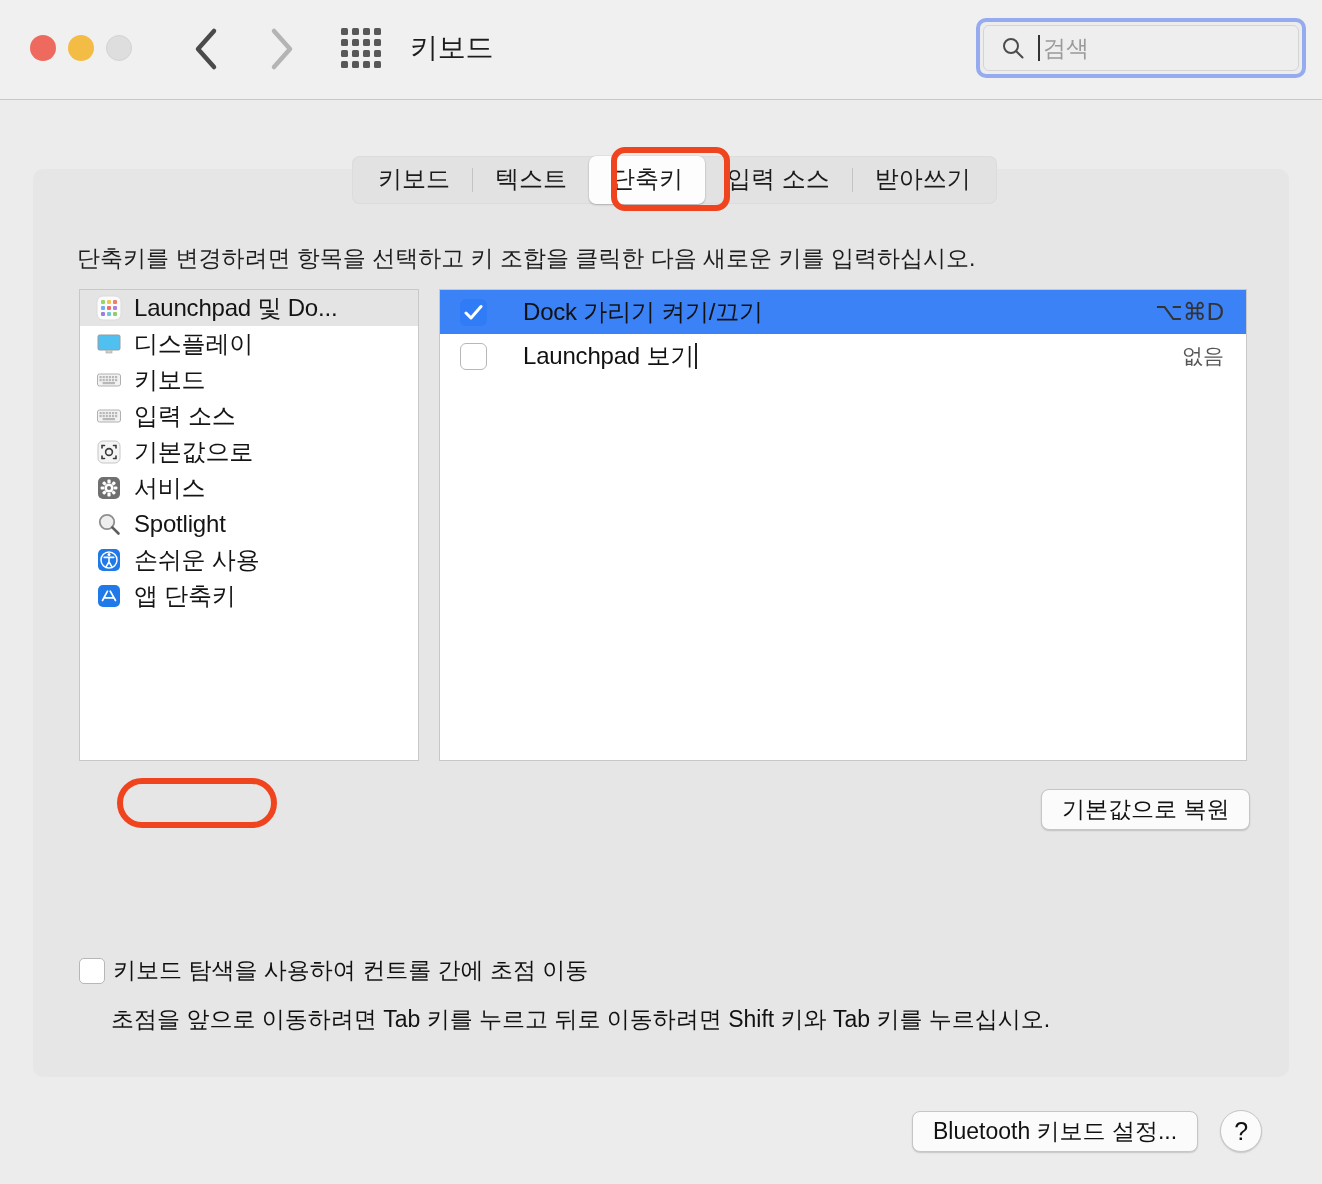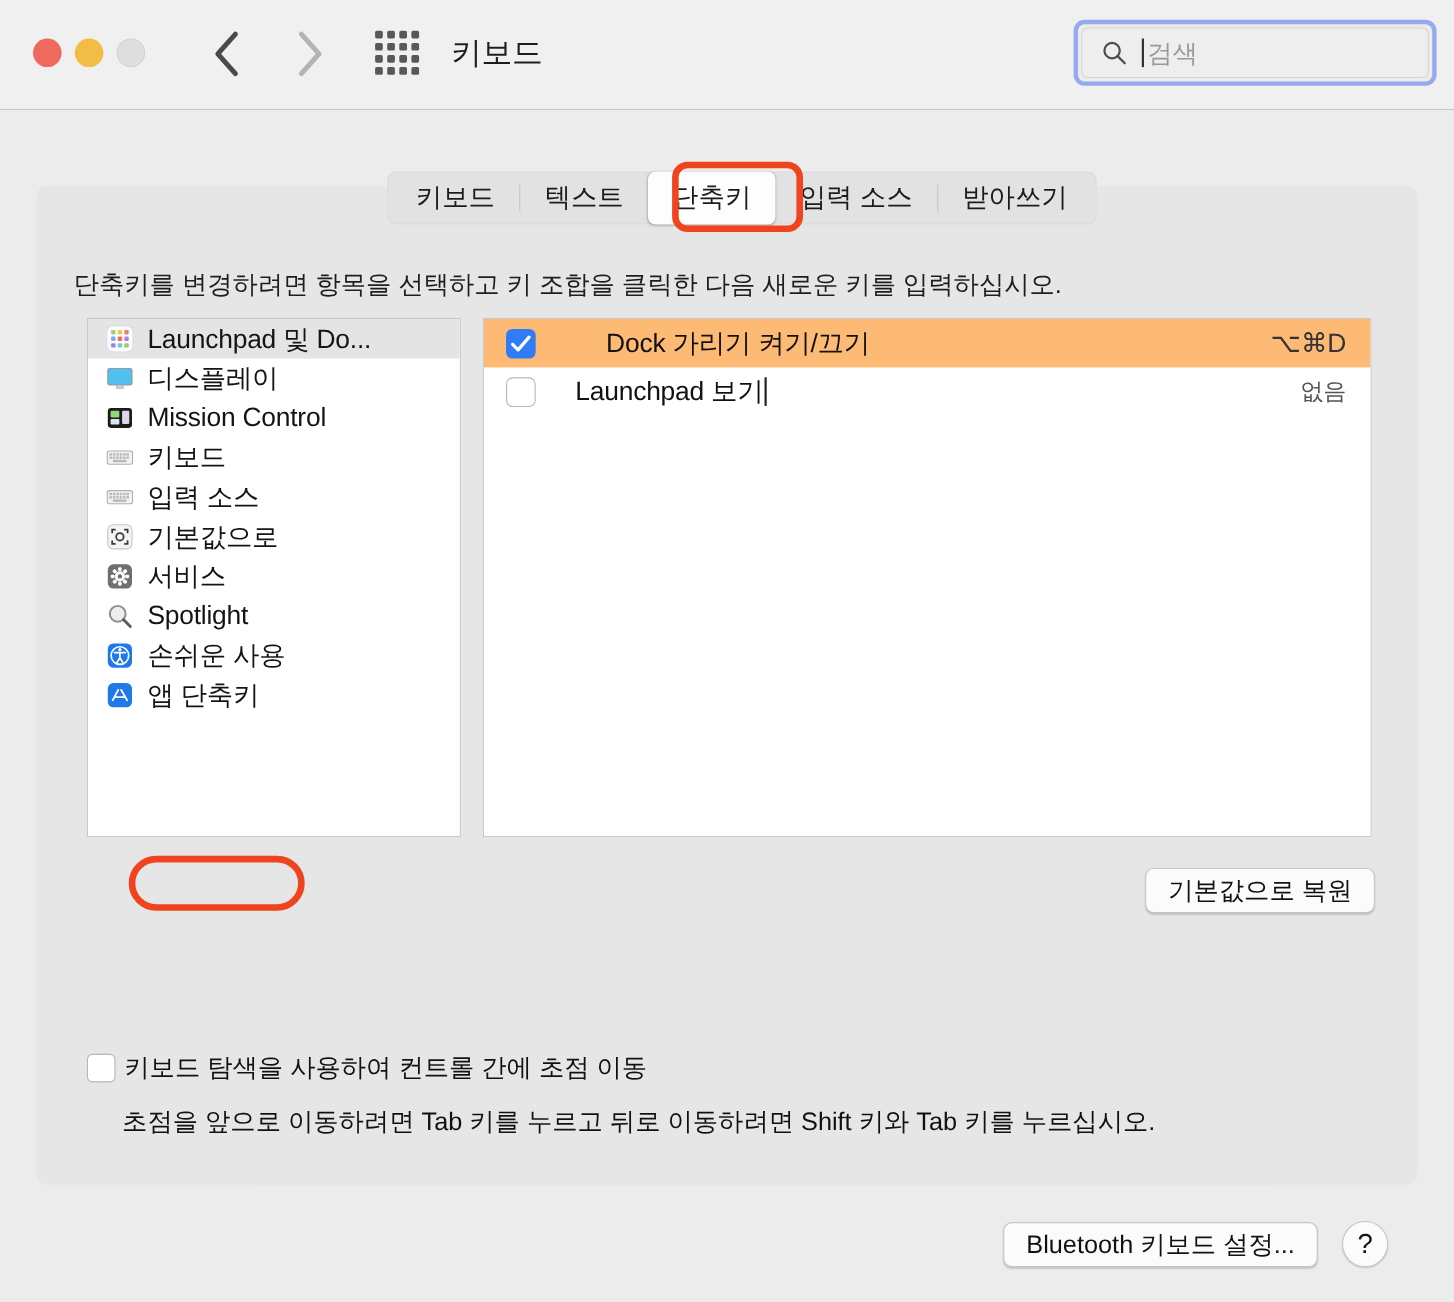--- a/index.html
+++ b/index.html
@@ -137,21 +137,21 @@
     left: 578px; top: -22px;
     width: 119px; height: 64px;
     border: 6px solid #f0441f;
     border-radius: 14px;
     box-sizing: border-box;
     pointer-events: none;
   }
 
   .instruction {
     position: absolute;
-    left: 34px; top: 74px;
+    left: 44px; top: 74px;
     font-size: 23px;
     color: #1d1d1d;
   }
 
   
   .sidebar {
     position: absolute;
     left: 46px; top: 120px;
     width: 340px; height: 472px;
     background: #fff;
@@ -202,21 +202,21 @@
     border: 1px solid #c8c8c8;
     box-sizing: border-box;
     overflow: hidden;
   }
   .sc-row {
     height: 44px;
     display: flex;
     align-items: center;
     padding: 0 22px 0 20px;
   }
-  .sc-row.highlight { background: #fdba74; gap: 28px; }
+  .sc-row.highlight { background: #3b82f6; }
   .cb {
     width: 27px; height: 27px;
     border-radius: 6px;
     flex: none;
     box-sizing: border-box;
   }
   .cb.off {
     background: #fff;
     border: 1px solid #b7b7b7;
   }
@@ -388,31 +388,20 @@
     <div class="side-row">
       <span class="side-icon">
         <svg viewBox="0 0 26 26" width="26" height="26">
           <rect x="2" y="4" width="22" height="15" rx="1.5" fill="#4fc0f0" stroke="#9a9a9a"></rect>
           <rect x="10" y="19" width="6" height="3" fill="#cfcfcf" stroke="#a5a5a5" stroke-width=".6"></rect>
         </svg>
       </span>
       <span class="side-label">디스플레이</span>
     </div>
 
-    <div class="side-row">
-      <span class="side-icon">
-        <svg viewBox="0 0 26 26" width="26" height="26">
-          <rect x="2" y="4" width="22" height="18" rx="3" fill="#1b1b1b"></rect>
-          <rect x="4.5" y="6.5" width="8" height="6" rx="1" fill="#8fd57a"></rect>
-          <rect x="15" y="6.5" width="6.5" height="12" rx="1" fill="#d9d9e8"></rect>
-          <rect x="4.5" y="14" width="8" height="5" rx="1" fill="#dfe3ee"></rect>
-        </svg>
-      </span>
-      <span class="side-label">Mission Control</span>
-    </div>
 
     <div class="side-row">
       <span class="side-icon">
         <svg viewBox="0 0 26 26" width="26" height="26">
           <rect x="1.5" y="7" width="23" height="12" rx="2" fill="#f2f2f2" stroke="#b0b0b0"></rect>
           <g fill="#b8b8b8">
             <rect x="3.5" y="9" width="2.2" height="2.2"></rect>
               <rect x="6.6" y="9" width="2.2" height="2.2"></rect>
             <rect x="9.7" y="9" width="2.2" height="2.2"></rect>
               <rect x="12.8" y="9" width="2.2" height="2.2"></rect>

